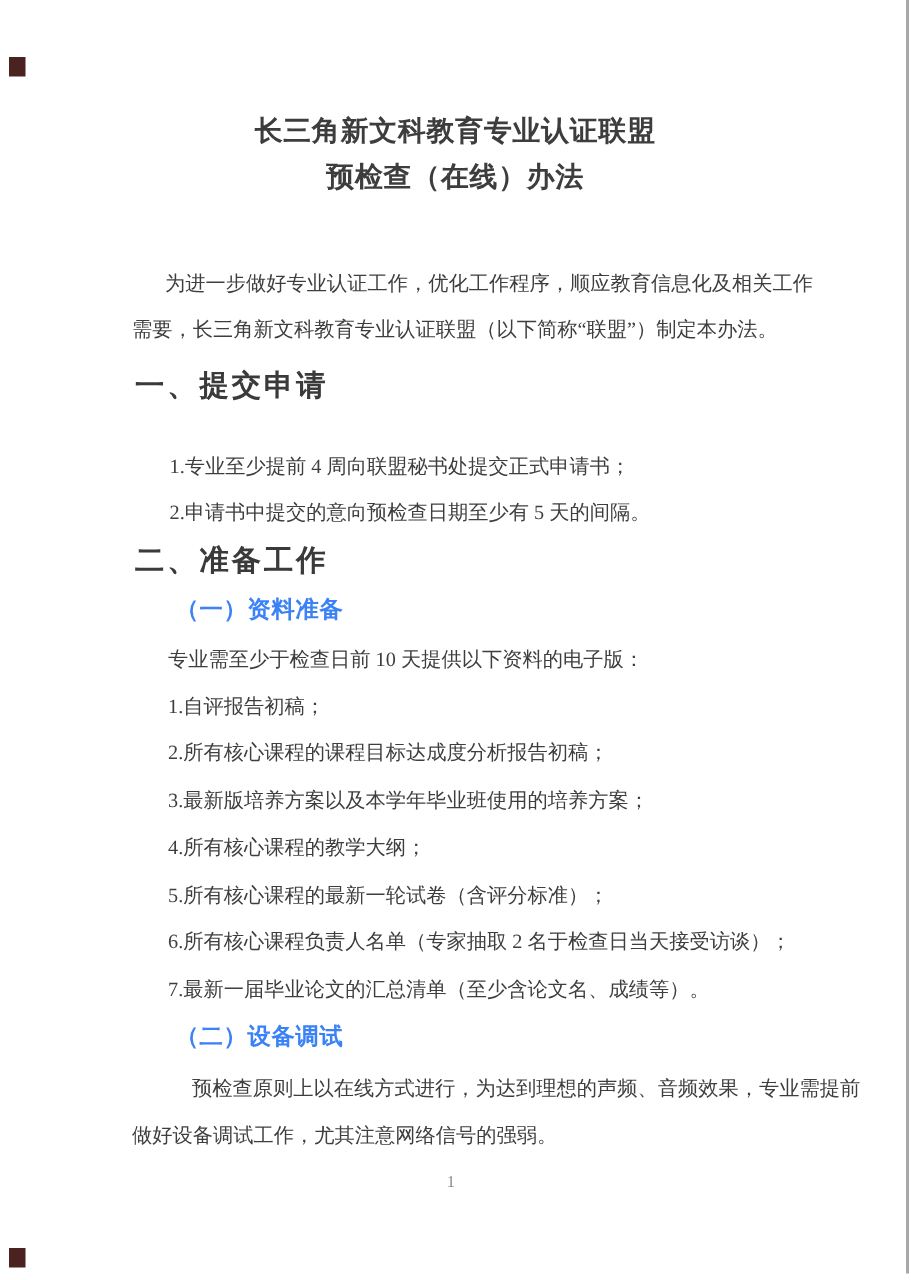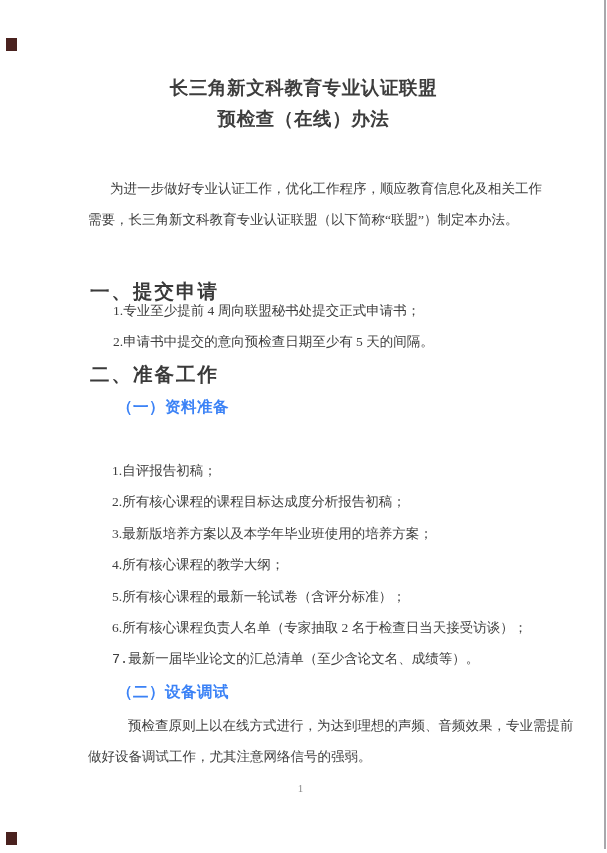--- a/index.html
+++ b/index.html
@@ -18,40 +18,40 @@
            font-weight: bold; letter-spacing: 0.6px; color: #3d3d3d; }
   .title-1 { top: 79px; }
   .title-2 { top: 110px; }
 
   .body-txt { font-size: 13.5px; color: #3e3e3e; }
   .intro-1 { top: 182px; left: 110px; }
   .intro-2 { top: 213px; left: 88px; }
 
   .h1 { font-size: 19.5px; font-weight: bold; letter-spacing: 2px;
         color: #3a3a3a; left: 90px; }
-  .h1-a { top: 282px; }
+  .h1-a { top: 248px; }
   .h1-b { top: 365px; }
 
   .h2 { font-size: 15.5px; font-weight: bold; letter-spacing: 0.5px;
         color: #3b82f6; left: 117px; }
   .h2-a { top: 399px; }
   .h2-b { top: 684px; }
 
   .s1-i0 { top: 304px; left: 113px; }
   .s1-i1 { top: 335px; left: 113px; }
 
   .lead  { top: 433px; left: 112px; }
   .it    { left: 112px; }
   .it-0  { top: 464px; }
   .it-1  { top: 495px; text-align: right; }
   .it-2  { top: 527px; text-align: right; }
   .it-3  { top: 558px; }
   .it-4  { top: 590px; }
   .it-5  { top: 621px; }
-  .it-6  { top: 653px; font-family: Liberation Mono, monospace; }
+  .it-6  { top: 653px; }
 
   .p2-1 { top: 719px; left: 110px; margin-left: 18px; }
   .p2-2 { top: 750px; left: 88px; }
 
   .pagenum { top: 783px; left: 0; width: 601px; text-align: center;
              font-size: 11px; color: #8b8b8b; }
 
   .right-edge {
     position: absolute; left: 604px; top: 0; width: 2px; height: 849px;
     background: #a8a8ac;
@@ -76,20 +76,21 @@
   <div class="line body-txt intro-1">为进一步做好专业认证工作，优化工作程序，顺应教育信息化及相关工作</div>
   <div class="line body-txt intro-2">需要，长三角新文科教育专业认证联盟（以下简称“联盟”）制定本办法。</div>
 
   <div class="line h1 h1-a">一、提交申请</div>
   <div class="line body-txt s1-i0">1.专业至少提前 4 周向联盟秘书处提交正式申请书；</div>
   <div class="line body-txt s1-i1">2.申请书中提交的意向预检查日期至少有 5 天的间隔。</div>
 
   <div class="line h1 h1-b">二、准备工作</div>
 
   <div class="line h2 h2-a">（一）资料准备</div>
+  <div class="line body-txt lead">专业需至少于检查日前 10 天提供以下资料的电子版：</div>
 
   <div class="line body-txt it it-0">1.自评报告初稿；</div>
   <div class="line body-txt it it-1">2.所有核心课程的课程目标达成度分析报告初稿；</div>
   <div class="line body-txt it it-2">3.最新版培养方案以及本学年毕业班使用的培养方案；</div>
   <div class="line body-txt it it-3">4.所有核心课程的教学大纲；</div>
   <div class="line body-txt it it-4">5.所有核心课程的最新一轮试卷（含评分标准）；</div>
   <div class="line body-txt it it-5">6.所有核心课程负责人名单（专家抽取 2 名于检查日当天接受访谈）；</div>
   <div class="line body-txt it it-6">7.最新一届毕业论文的汇总清单（至少含论文名、成绩等）。</div>
 
   <div class="line h2 h2-b">（二）设备调试</div>

